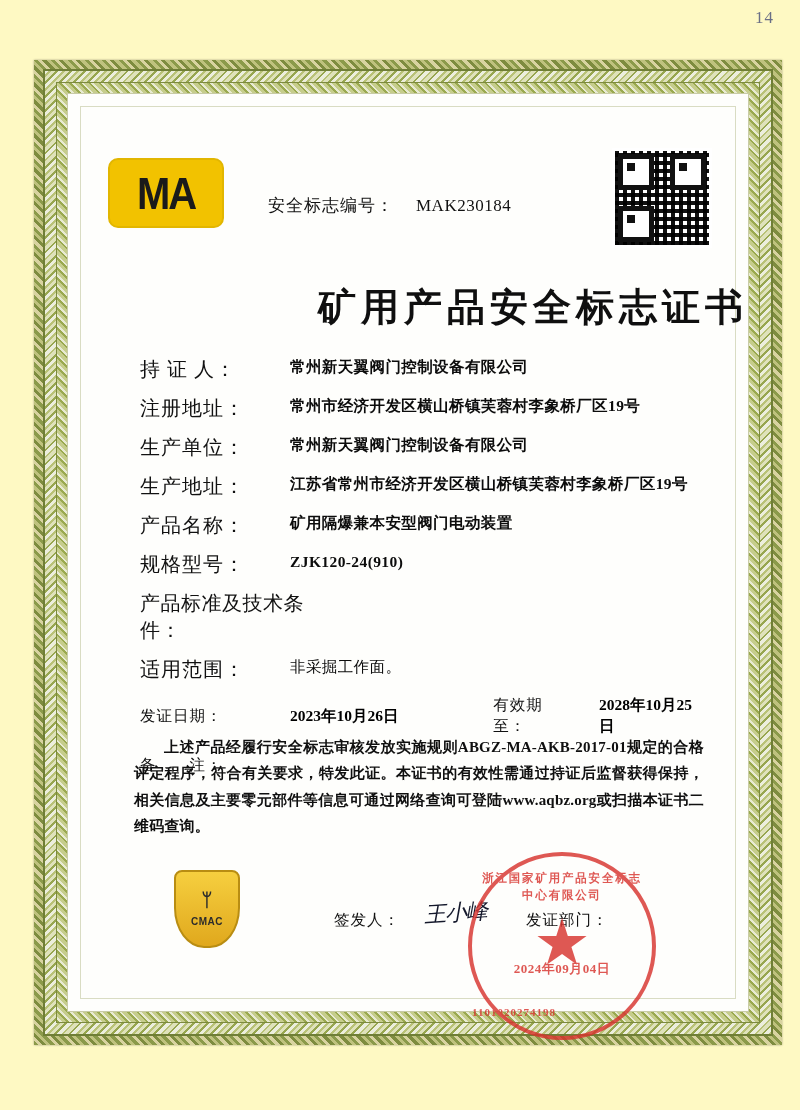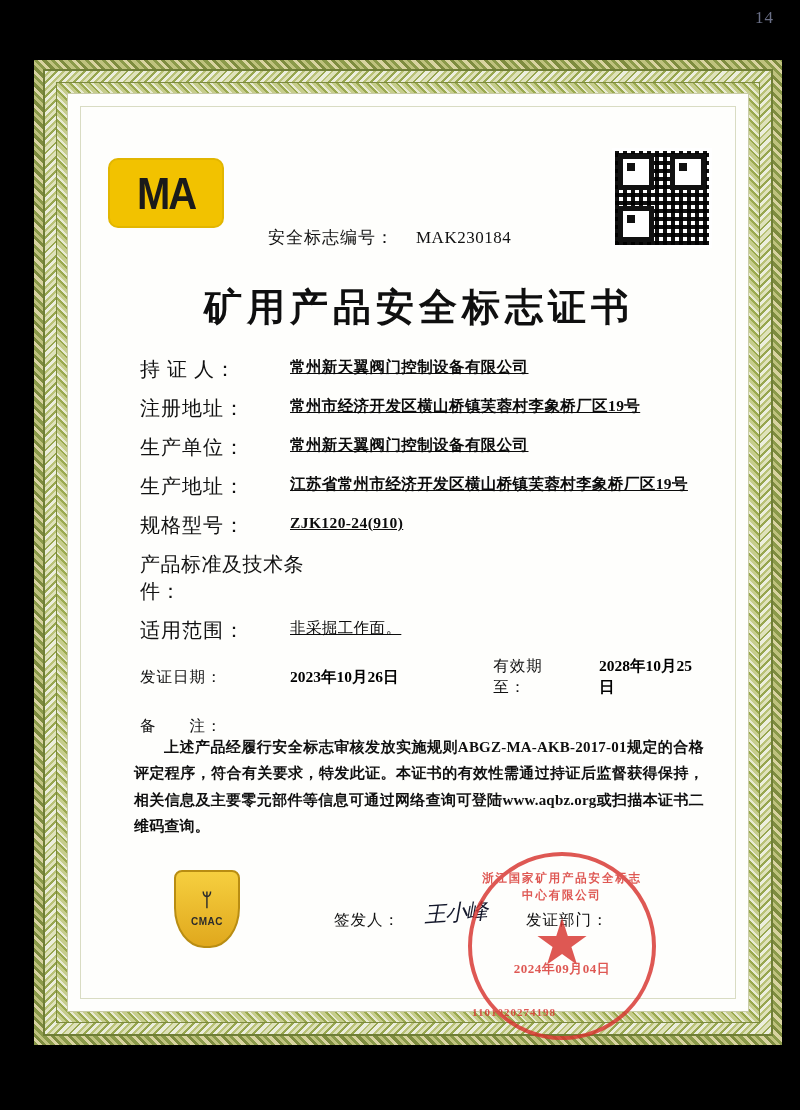--- a/index.html
+++ b/index.html
@@ -12,21 +12,21 @@
     height: 1110px;
     position: relative;
     font-family: "Liberation Serif", "DejaVu Serif", serif;
     overflow: hidden;
   }
 
   
   #scan-page {
     position: absolute;
     inset: 0;
-    background: #000000;
+    background: #fef9c3;
   }
   #page-number {
     position: absolute;
     top: 8px;
     right: 26px;
     font-family: "Liberation Serif", serif;
     font-size: 17px;
     color: #6a6f86;
     letter-spacing: 1px;
   }
@@ -120,21 +120,20 @@
     letter-spacing: -2px;
     transform: scaleY(1.12);
   }
   #cert-no-block {
     position: absolute;
     left: 166px;
     top: 48px;
     font-size: 17px;
     color: #121212;
     white-space: nowrap;
-    margin-top: 32px;
   }
   #cert-no-label { letter-spacing: 1px; }
   #cert-no-value {
     font-family: "Liberation Serif", serif;
     margin-left: 22px;
     letter-spacing: 0.5px;
   }
   #qr-code {
     position: absolute;
     right: 6px;
@@ -165,21 +164,21 @@
   .qr-eye.tl { left: 3px; top: 3px; }
   .qr-eye.tr { right: 3px; top: 3px; }
   .qr-eye.bl { left: 3px; bottom: 3px; }
 
   
   #cert-title {
     position: absolute;
     left: 0;
     right: 0;
     top: 188px;
-    text-align: center;
+    text-align: right;
     font-family: "Liberation Serif", "DejaVu Serif", serif;
     font-size: 38px;
     font-weight: bold;
     letter-spacing: 5px;
     color: #0f0f0f;
     margin-left: 22px;
   }
 
   
   #fields {
@@ -205,21 +204,20 @@
     width: 182px;
     flex: 0 0 182px;
     letter-spacing: 0.5px;
   }
   .field-value {
     font-size: 15.5px;
     font-weight: bold;
     color: #0c0c0c;
     letter-spacing: 0.4px;
     line-height: 1.45;
-    text-decoration: underline;
   }
   .field-value.std {
     font-weight: normal;
     font-family: "Liberation Serif", serif;
     letter-spacing: 0.2px;
     padding-left: 18px;
   }
   .field-value.normal { font-weight: normal; }
 
   
@@ -441,20 +439,24 @@
             <div class="field-row">
               <div class="field-label">生产单位：</div>
               <div class="field-value">常州新天翼阀门控制设备有限公司</div>
             </div>
 
             <div class="field-row">
               <div class="field-label">生产地址：</div>
               <div class="field-value">江苏省常州市经济开发区横山桥镇芙蓉村李象桥厂区19号</div>
             </div>
 
+            <div class="field-row">
+              <div class="field-label">产品名称：</div>
+              <div class="field-value">矿用隔爆兼本安型阀门电动装置</div>
+            </div>
 
             <div class="field-row">
               <div class="field-label">规格型号：</div>
               <div class="field-value">ZJK120-24(910)</div>
             </div>
 
             <div class="field-row">
               <div class="field-label wide">产品标准及技术条件：</div>
             </div>
 

